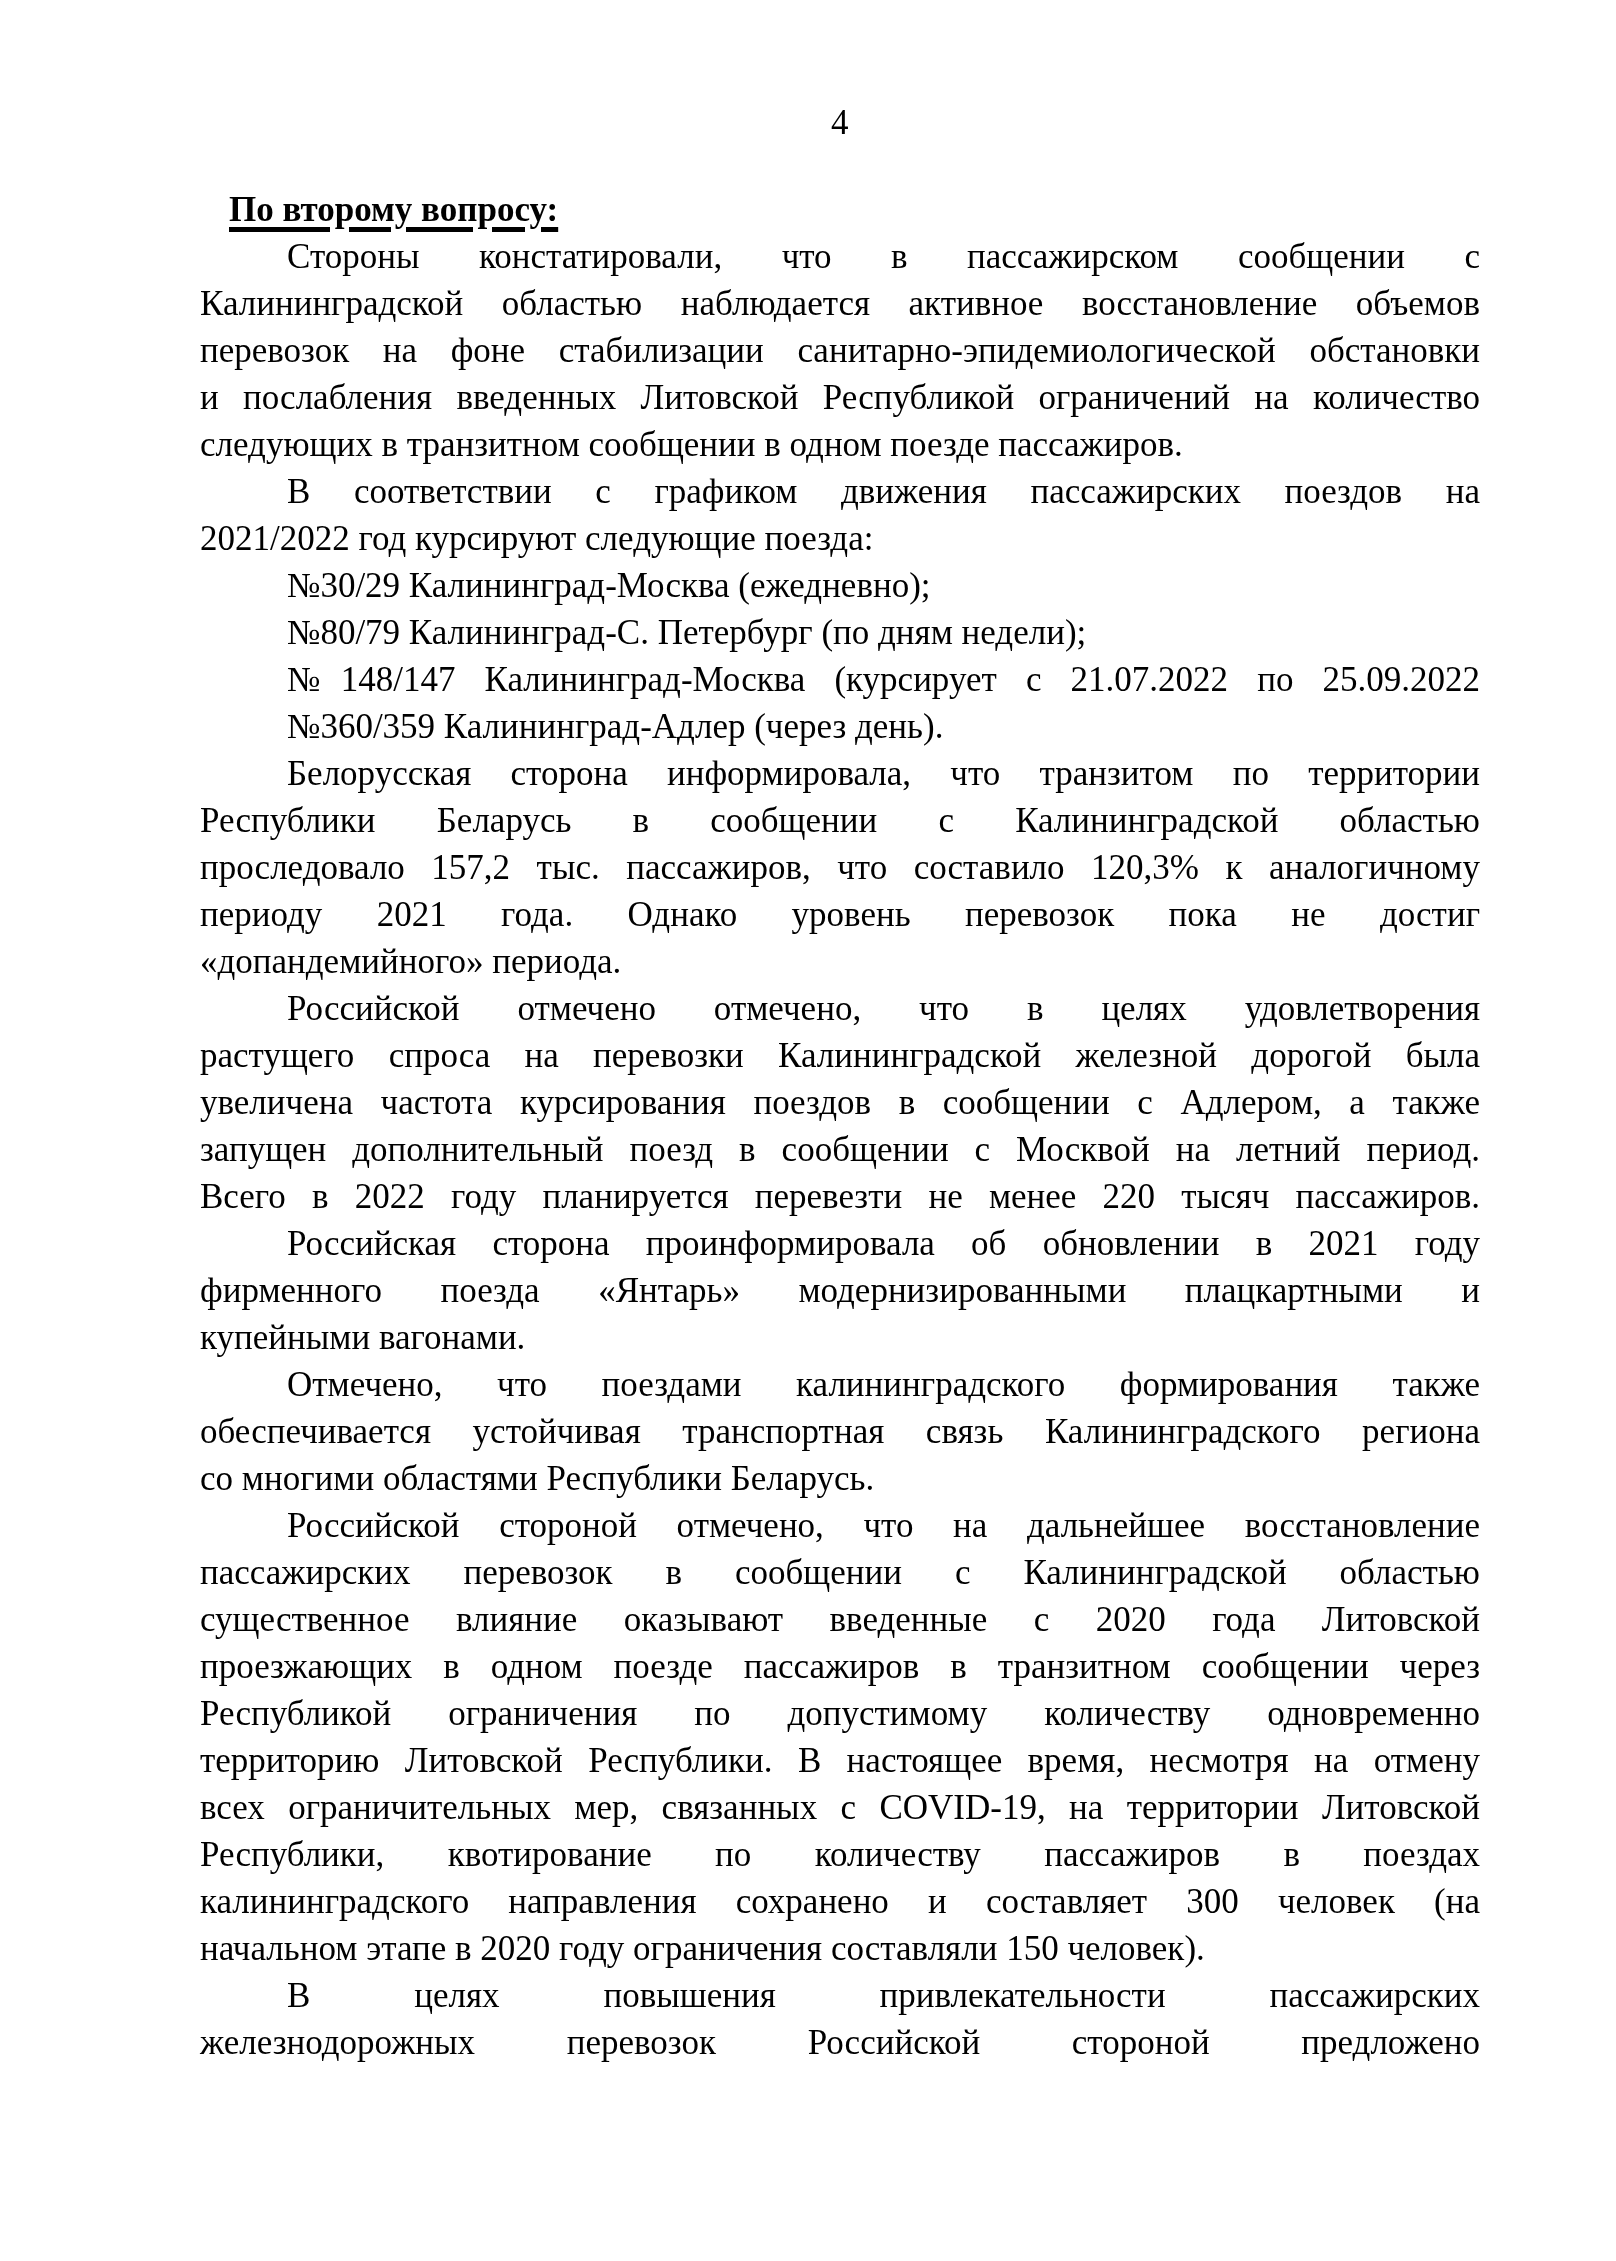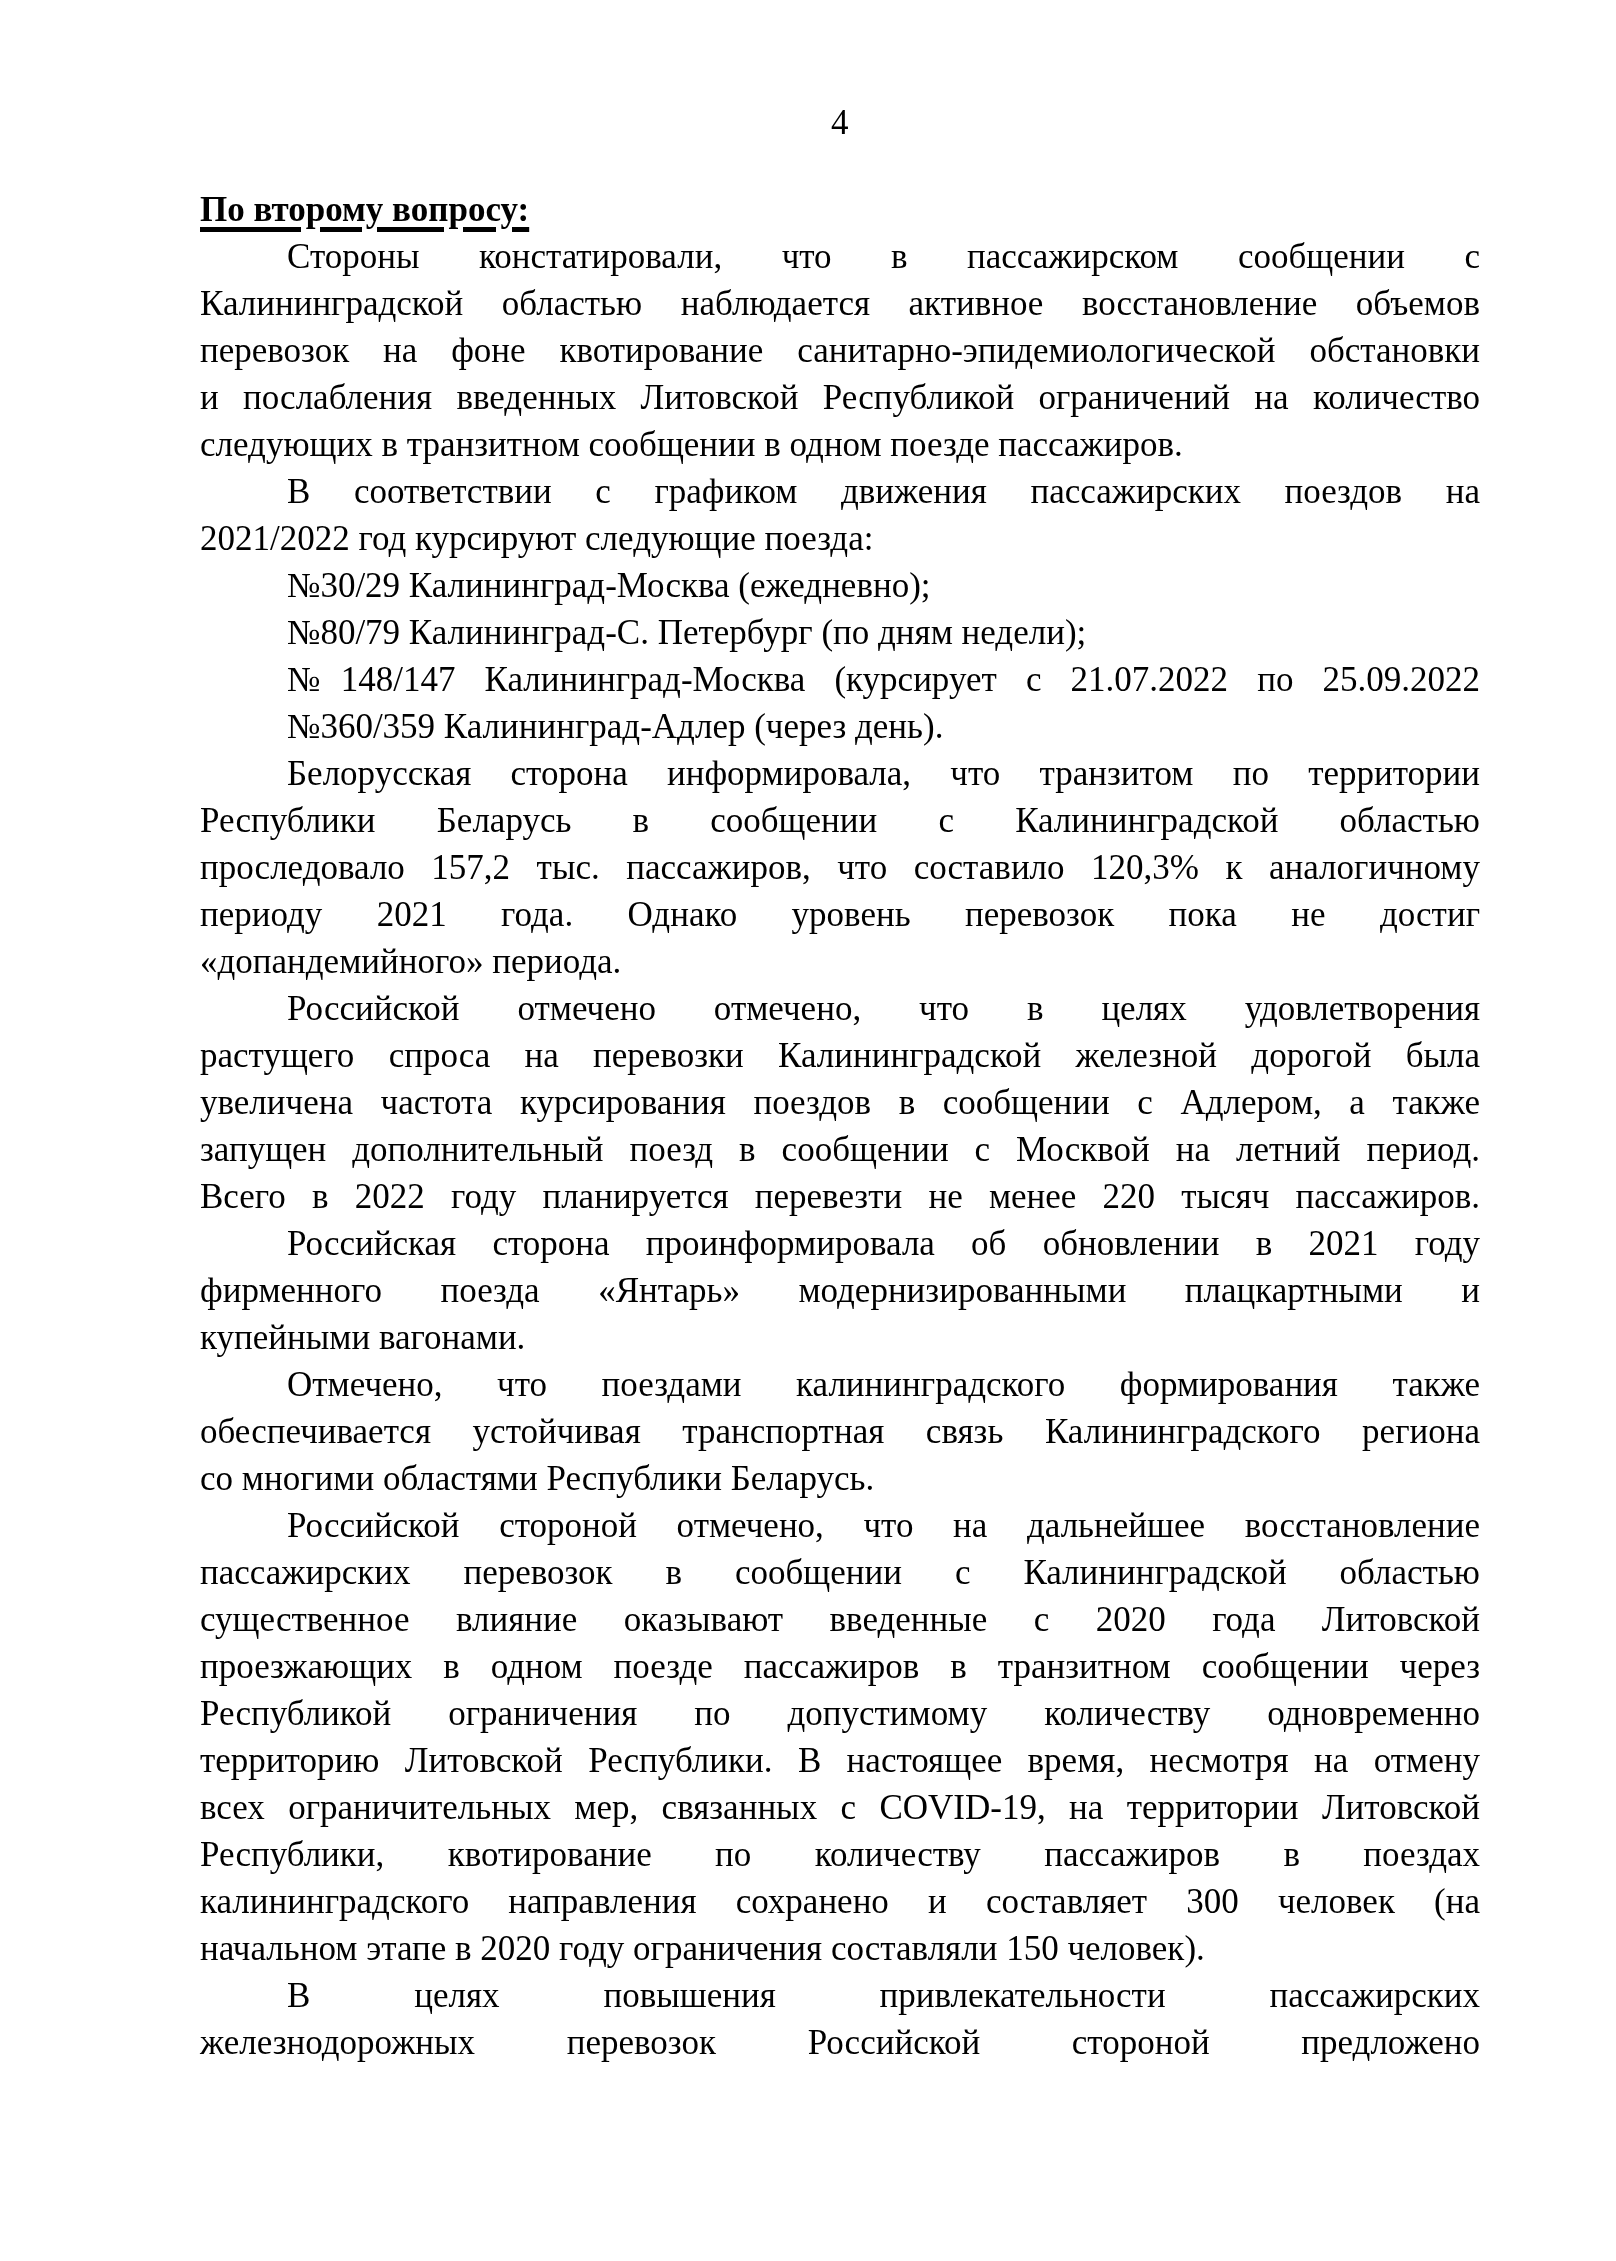--- a/index.html
+++ b/index.html
@@ -30,20 +30,21 @@
   }
   .heading {
     margin-top: 40px;
     line-height: 47px;
     font-weight: bold;
   }
   .heading .u {
     text-decoration: underline;
     text-decoration-thickness: 5.1px;
     text-underline-offset: 6.4px;
+    margin-left: 29px;
   }
   .line {
     line-height: 47px;
     height: 47px;
     white-space: normal;
   }
   .line.j {
     text-align: justify;
     text-align-last: justify;
   }
@@ -56,21 +57,21 @@
 
 <div class="sheet">
   <div class="content">
     <div class="page-number">4</div>
     <div class="heading">
       <span class="u">По второму вопросу:</span>
     </div>
     <div>
         <div class="line j first">Стороны констатировали, что в пассажирском сообщении с</div>
         <div class="line j">Калининградской областью наблюдается активное восстановление объемов</div>
-        <div class="line j">перевозок на фоне квотирование санитарно-эпидемиологической обстановки</div>
+        <div class="line j">перевозок на фоне стабилизации санитарно-эпидемиологической обстановки</div>
         <div class="line j">и послабления введенных Литовской Республикой ограничений на количество</div>
         <div class="line">следующих в транзитном сообщении в одном поезде пассажиров.</div>
         <div class="line j first">В соответствии с графиком движения пассажирских поездов на</div>
         <div class="line">2021/2022 год курсируют следующие поезда:</div>
         <div class="line first">№30/29 Калининград-Москва (ежедневно);</div>
         <div class="line first">№80/79 Калининград-С. Петербург (по дням недели);</div>
         <div class="line j first">№148/147 Калининград-Москва (курсирует с 21.07.2022 по 25.09.2022</div>
         <div class="line first">№360/359 Калининград-Адлер (через день).</div>
         <div class="line j first">Белорусская сторона информировала, что транзитом по территории</div>
         <div class="line j">Республики Беларусь в сообщении с Калининградской областью</div>

